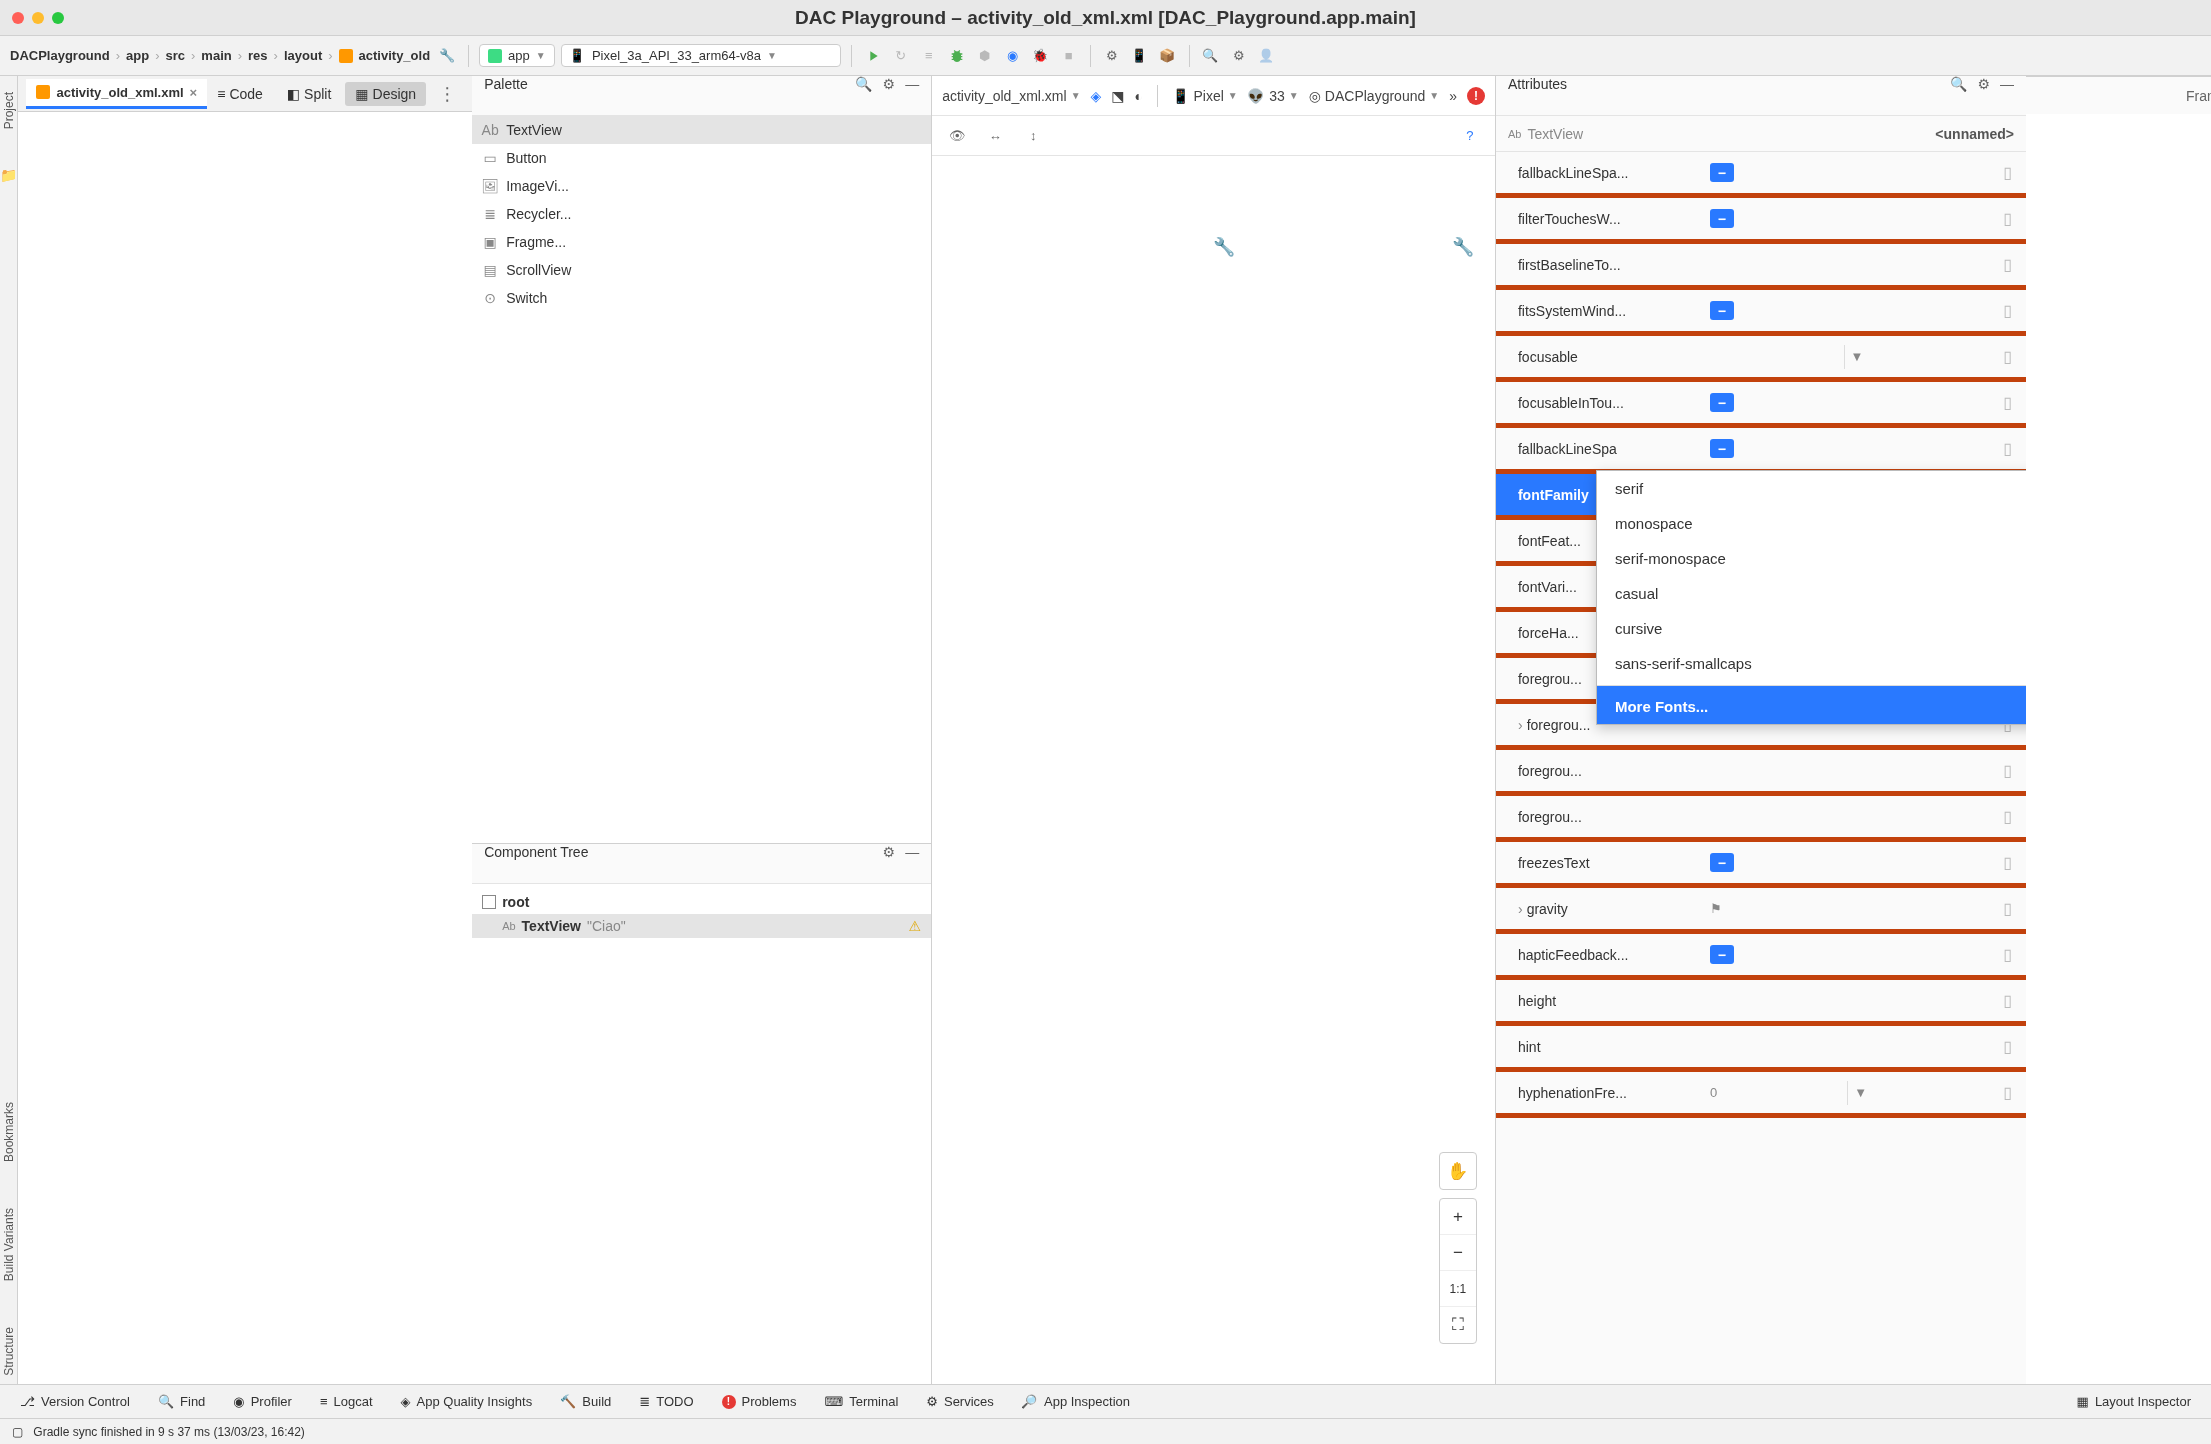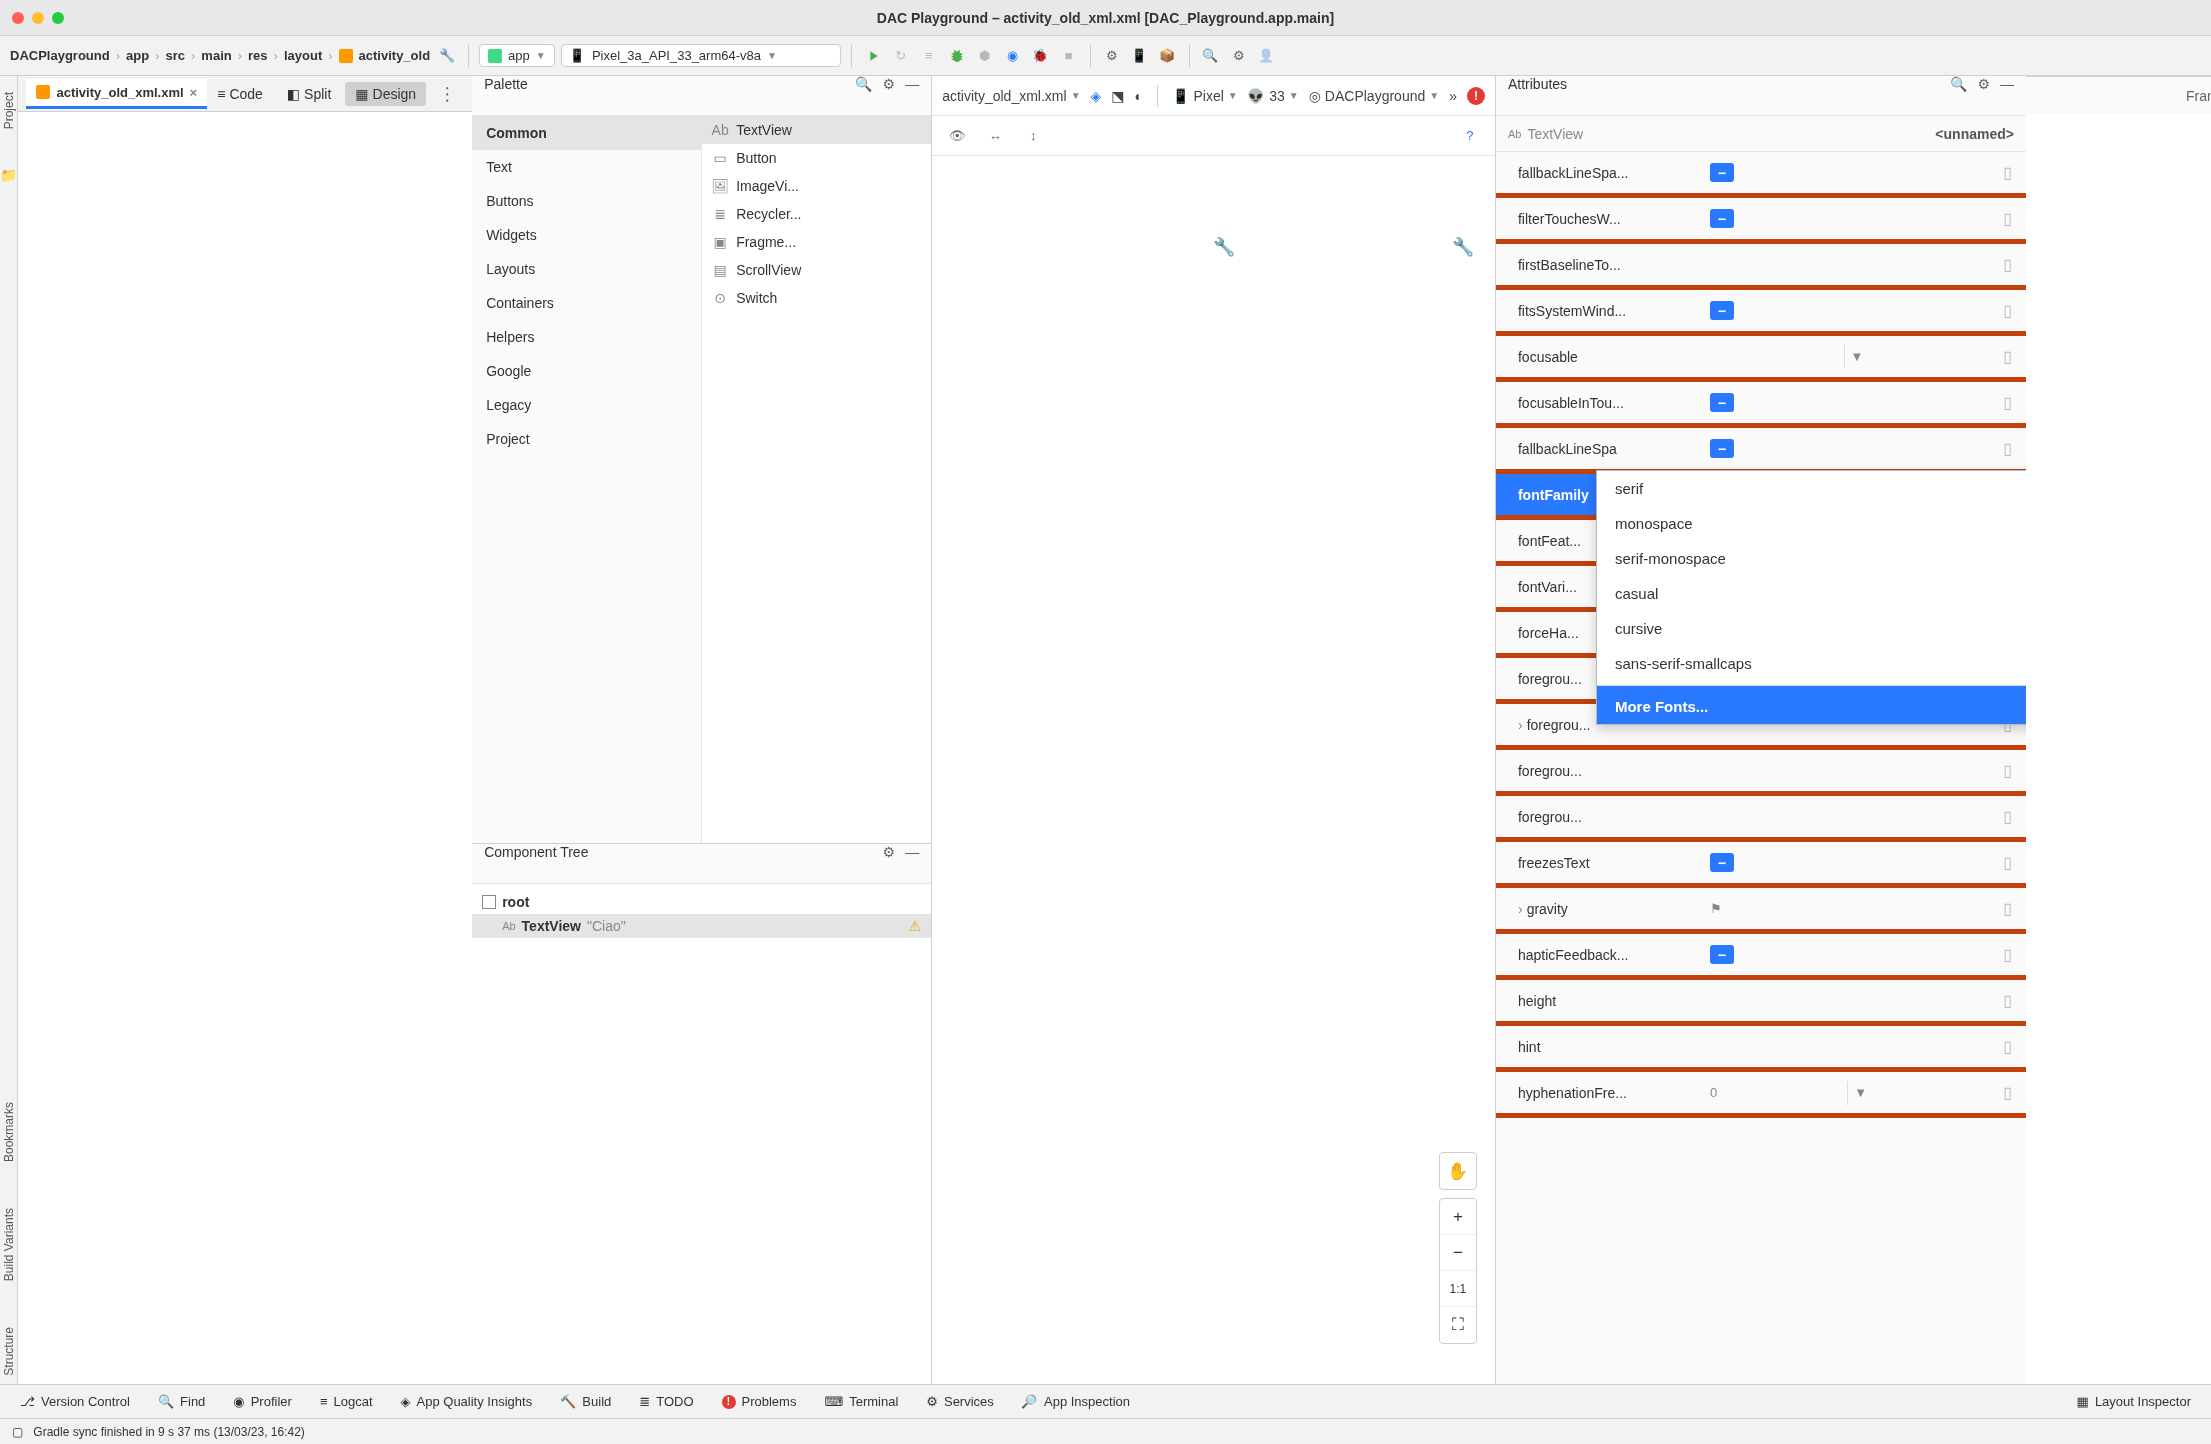--- a/index.html
+++ b/index.html
@@ -4,21 +4,21 @@
 <style>
 * { margin: 0; padding: 0; box-sizing: border-box; font-family: -apple-system, BlinkMacSystemFont, "Segoe UI", sans-serif; }
 body { background: #f2f2f2; font-size: 13px; color: #333; width: 2211px; height: 1444px; overflow: hidden; position: relative; }
 
 .titlebar { height: 36px; display: flex; align-items: center; padding: 0 12px; background: #e8e8e8; border-bottom: 1px solid #d0d0d0; position: relative; }
 .traffic-lights { display: flex; gap: 8px; }
 .tl { width: 12px; height: 12px; border-radius: 50%; }
 .tl.red { background: #ff5f57; }
 .tl.yellow { background: #febc2e; }
 .tl.green { background: #28c840; }
-.wtitle { font-weight: 600; font-size: 14px; position: absolute; left: 50%; transform: translateX(-50%); }
+.wtitle { font-weight: 600; font-size: 19px; position: absolute; left: 50%; transform: translateX(-50%); }
 
 .main-toolbar { height: 40px; display: flex; align-items: center; padding: 0 10px; background: #f2f2f2; border-bottom: 1px solid #d0d0d0; gap: 6px; }
 .breadcrumb { display: flex; align-items: center; gap: 6px; font-size: 13px; }
 .bc-item { font-weight: 600; }
 .bc-item.first { font-weight: 700; }
 .bc-sep { color: #aaa; }
 
 .combo { display: flex; align-items: center; gap: 6px; background: #fff; border: 1px solid #ccc; border-radius: 4px; padding: 3px 8px; font-size: 13px; }
 .combo .app-icon { width: 14px; height: 14px; background: #3ddc84; border-radius: 2px; }
 .dropdown-arrow { font-size: 10px; color: #888; }
@@ -230,32 +230,20 @@
         <div class="palette-panel">
           <div class="panel-header">
             <span>Palette</span>
             <div class="panel-icons">
               <span>🔍</span>
               <span>⚙</span>
               <span>—</span>
             </div>
           </div>
           <div class="panel-body">
-            <div class="palette-cats" id="palette-cats">
-                <div class="cat-item active">Common</div>
-                <div class="cat-item">Text</div>
-                <div class="cat-item">Buttons</div>
-                <div class="cat-item">Widgets</div>
-                <div class="cat-item">Layouts</div>
-                <div class="cat-item">Containers</div>
-                <div class="cat-item">Helpers</div>
-                <div class="cat-item">Google</div>
-                <div class="cat-item">Legacy</div>
-                <div class="cat-item">Project</div>
-              </div>
             <div class="palette-widgets" id="palette-widgets">
                 <div class="widget-item active">
                   <span class="widget-icon">Ab</span>
                   <span>TextView</span>
                 </div>
                 <div class="widget-item">
                   <span class="widget-icon">▭</span>
                   <span>Button</span>
                 </div>
                 <div class="widget-item">

